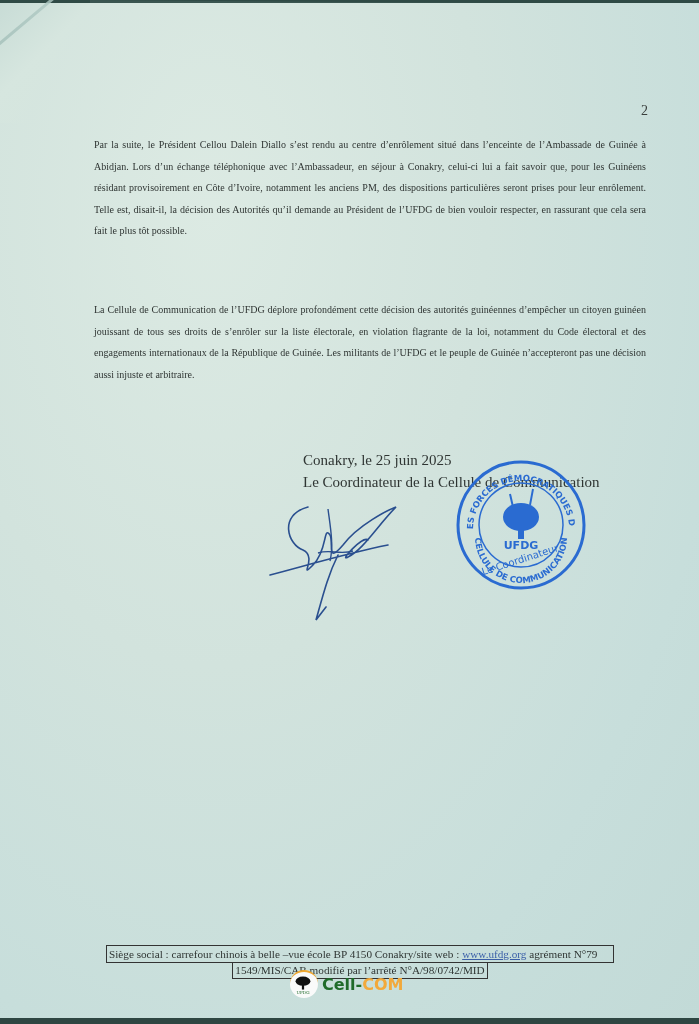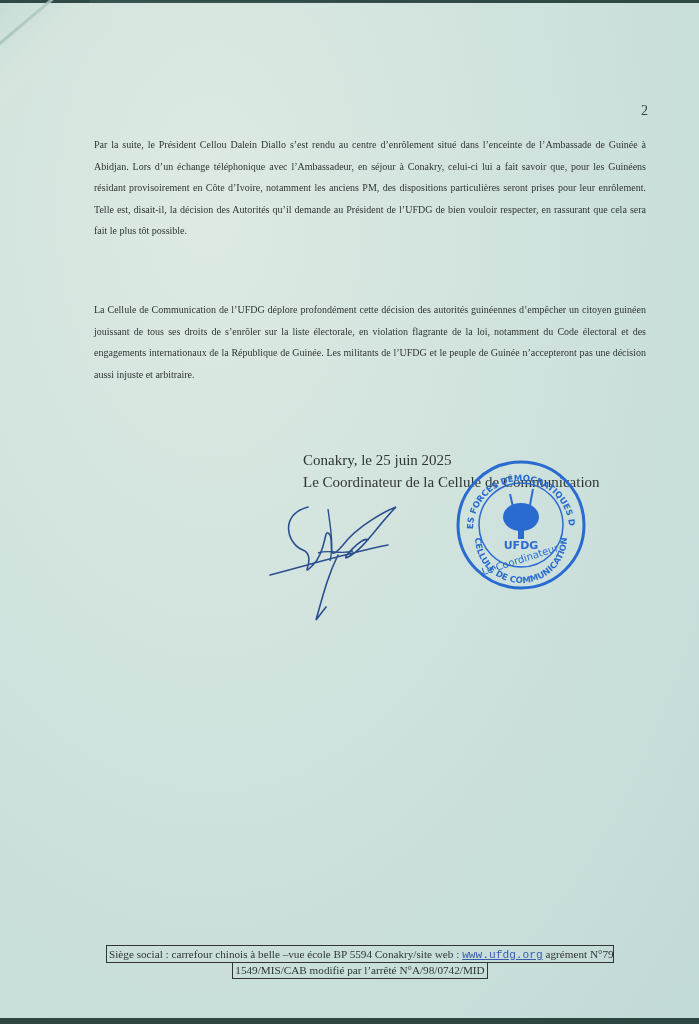--- a/index.html
+++ b/index.html
@@ -52,21 +52,21 @@
     font-size:11.2px; color:#2f3533; text-align:center;
   }
   .footer-line1 {
     border:1px solid #333; padding:0 2px; display:block; white-space:nowrap; height:16px; line-height:16px;
     text-align:left;
   }
   .footer-line2 {
     display:inline-block; border:1px solid #333; border-top:none; padding:0 2px; white-space:nowrap;
     height:15px; line-height:15px;
   }
-  .footer-link { color:#3a5fa8; text-decoration:underline;font-family:Liberation Mono, monospace; }
+  .footer-link { color:#3a5fa8; text-decoration:underline; }
   .logo {
     position:absolute; left:290px; top:966px; height:30px; display:flex; align-items:center;
   }
   .logo-circle {
     width:28px; height:28px; border-radius:50%; background:#fafafa; position:relative;
     border-top:2px solid #f0a830; box-sizing:border-box;
   }
   .logo-text {
     font-family:"DejaVu Sans", sans-serif; font-weight:bold; font-size:16px; margin-left:4px;
   }
@@ -117,20 +117,30 @@
     <rect x="63" y="66" width="6" height="14" fill="#2a6bd1"></rect>
     <line x1="55" y1="35" x2="58" y2="48" stroke="#2a6bd1" stroke-width="2"></line>
     <line x1="78" y1="30" x2="75" y2="46" stroke="#2a6bd1" stroke-width="2"></line>
     <text x="66" y="90" text-anchor="middle" font-family="DejaVu Sans, sans-serif" font-size="11" font-weight="bold" fill="#2a6bd1">UFDG</text>
     <text x="66" y="104" text-anchor="middle" font-family="DejaVu Sans, sans-serif" font-size="10" fill="#2a6bd1" transform="rotate(-18 66 104)">Le Coordinateur</text>
   </svg>
 
 
   <div class="footer-box">
     <span class="footer-line1">
-      <span>Siège social : carrefour chinois à belle –vue école   BP 5594 Conakry/site web : </span><span class="footer-link">www.ufdg.org</span><span> agrément N°79</span>
+      <span>Siège social : carrefour chinois à belle –vue école   BP 4150 Conakry/site web : </span><span class="footer-link">www.ufdg.org</span><span> agrément N°79</span>
     </span>
     <span class="footer-line2">1549/MIS/CAB modifié par l’arrêté  N°A/98/0742/MID</span>
   </div>
 
+  <div class="logo">
+    <div class="logo-circle">
+      <svg viewBox="0 0 28 28" width="26" height="26" style="position:absolute;left:0;top:-1px">
+        <ellipse cx="14" cy="11" rx="8" ry="5" fill="#111"></ellipse>
+        <rect x="12.8" y="14" width="2.4" height="6" fill="#111"></rect>
+        <text x="14" y="25" text-anchor="middle" font-family="DejaVu Serif, serif" font-size="4.5" fill="#1f6b2a">UFDG</text>
+      </svg>
+    </div>
+    <span class="logo-text"><span class="logo-cell">Cell-</span><span class="logo-com">COM</span></span>
+  </div>
 </div>
 
 <div class="bottom-edge"></div>
 
 </body></html>

